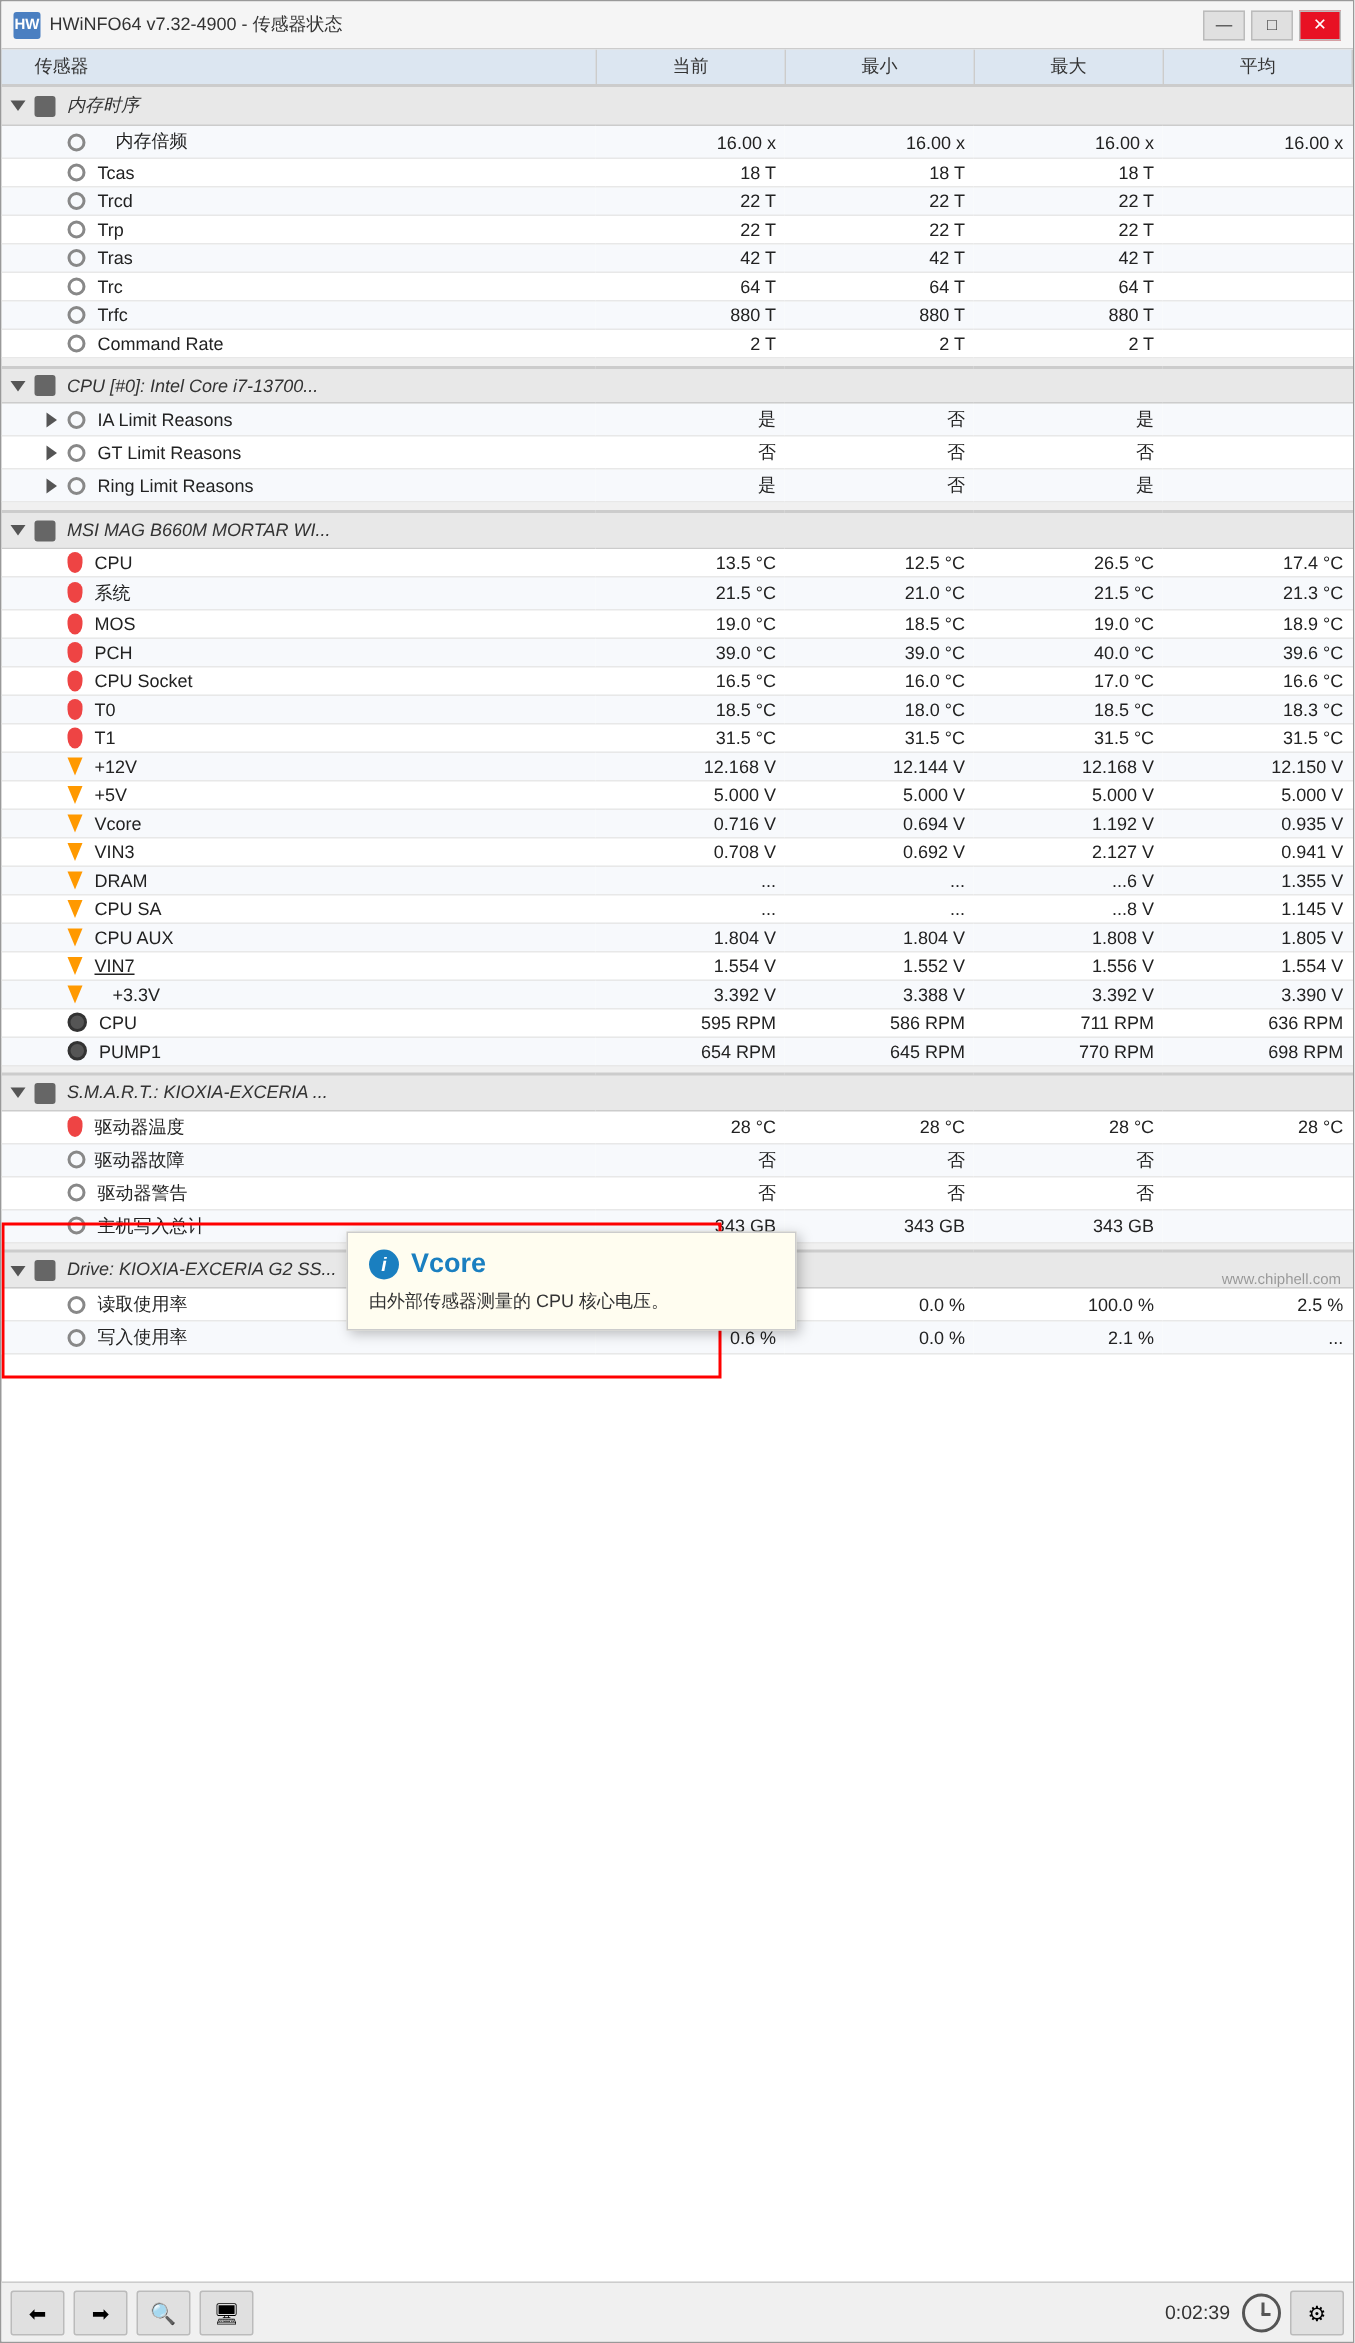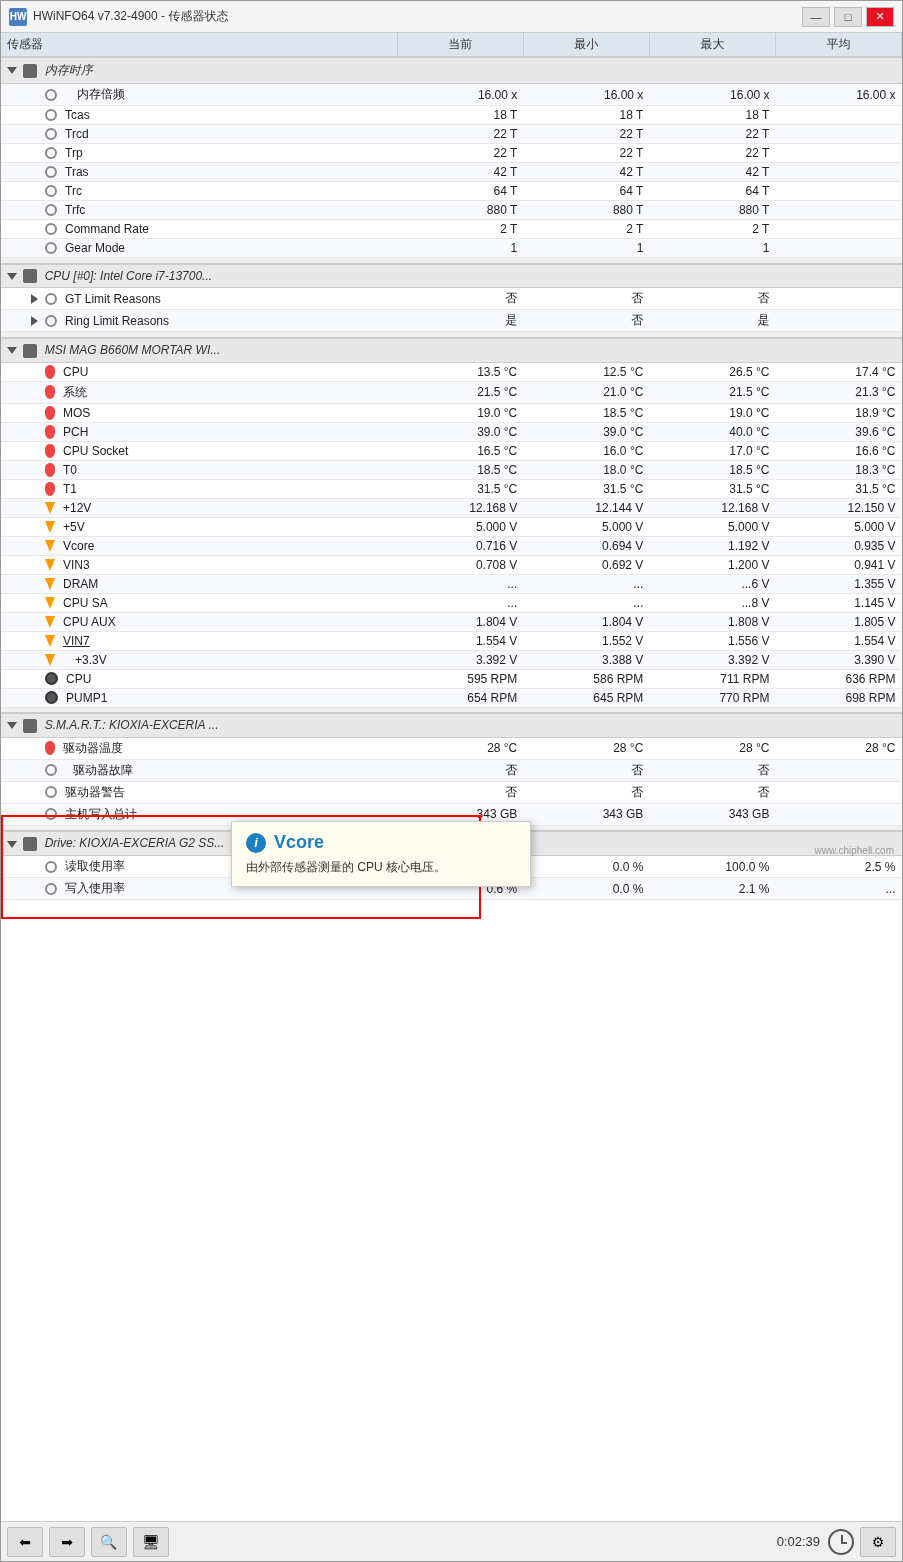--- a/index.html
+++ b/index.html
@@ -69,21 +69,21 @@
     .col-current { width: 14%; }
     .col-min { width: 14%; }
     .col-max { width: 14%; }
     .col-avg { width: 14%; }
 
     
     .header-row th {
       background: #dce6f1;
       border-bottom: 1px solid #aaa;
       border-right: 1px solid #ccc;
-      padding: 3px 6px;
+      padding: 3px 22px;
       text-align: center;
       font-weight: normal;
       color: #333;
       font-size: 12px;
       font-family: Liberation Mono, monospace;
     }
     .header-row th:first-child { text-align: left; }
 
     
     .group-row td {
@@ -383,48 +383,48 @@
           <span style="display:inline-block;width:10px;"></span>
           <span style="display:inline-block;width:12px;height:12px;border:2px solid #888;border-radius:50%;flex-shrink:0;"></span>
           <span style="margin-left:4px;">Command Rate</span>
         </div>
       </td>
       <td>2 T</td>
       <td>2 T</td>
       <td>2 T</td>
       <td></td>
     </tr>
-            <tr class="data-row">
-      <td>
-        <div class="sensor-name">
-          <span style="display:inline-block;width:10px;"></span>
-          <span style="display:inline-block;width:12px;height:12px;border:2px solid #888;border-radius:50%;flex-shrink:0;"></span>
-          <span style="margin-left:4px;">Gear Mode</span>
-        </div>
-      </td>
-      <td>1</td>
-      <td>1</td>
-      <td>1</td>
-      <td></td>
-    </tr>
             <tr class="spacer-row">
               <td colspan="5"></td>
             </tr>
             <tr class="group-row">
               <td colspan="5">
     <span class="triangle-down"></span>
     <span style="display:inline-block;width:14px;height:14px;background:#666;border-radius:2px;margin-right:4px;vertical-align:middle;"></span>
     <em>CPU [#0]: Intel Core i7-13700...</em>
   </td>
             </tr>
             <tr class="data-row">
       <td>
         <div class="sensor-name">
           <span class="triangle-right"></span>
           <span style="display:inline-block;width:12px;height:12px;border:2px solid #888;border-radius:50%;flex-shrink:0;"></span>
+          <span style="margin-left:4px;">IA Limit Reasons</span>
+        </div>
+      </td>
+      <td>是</td>
+      <td>否</td>
+      <td>是</td>
+      <td></td>
+    </tr>
+            <tr class="data-row">
+      <td>
+        <div class="sensor-name">
+          <span class="triangle-right"></span>
+          <span style="display:inline-block;width:12px;height:12px;border:2px solid #888;border-radius:50%;flex-shrink:0;"></span>
           <span style="margin-left:4px;">GT Limit Reasons</span>
         </div>
       </td>
       <td>否</td>
       <td>否</td>
       <td>否</td>
       <td></td>
     </tr>
             <tr class="data-row">
       <td>
@@ -582,21 +582,21 @@
             <tr class="data-row">
       <td>
         <div class="sensor-name">
           <span style="display:inline-block;width:10px;"></span>
           <span style="display:inline-block;width:0;height:0;border-left:5px solid transparent;border-right:5px solid transparent;border-top:12px solid #f90;flex-shrink:0;"></span>
           <span style="margin-left:4px;">VIN3</span>
         </div>
       </td>
       <td>0.708 V</td>
       <td>0.692 V</td>
-      <td>1.200 V</td>
+      <td>2.127 V</td>
       <td>0.941 V</td>
     </tr>
             <tr class="data-row">
       <td>
         <div class="sensor-name">
           <span style="display:inline-block;width:10px;"></span>
           <span style="display:inline-block;width:0;height:0;border-left:5px solid transparent;border-right:5px solid transparent;border-top:12px solid #f90;flex-shrink:0;"></span>
           <span style="margin-left:4px;">DRAM</span>
         </div>
       </td>
@@ -704,21 +704,21 @@
       <td>28 °C</td>
       <td>28 °C</td>
       <td>28 °C</td>
       <td>28 °C</td>
     </tr>
             <tr class="data-row">
       <td>
         <div class="sensor-name">
           <span style="display:inline-block;width:10px;"></span>
           <span style="display:inline-block;width:12px;height:12px;border:2px solid #888;border-radius:50%;flex-shrink:0;"></span>
-          <span style="margin-left:12px;">驱动器故障</span>
+          <span style="margin-left:2px;">驱动器故障</span>
         </div>
       </td>
       <td>否</td>
       <td>否</td>
       <td>否</td>
       <td></td>
     </tr>
             <tr class="data-row">
       <td>
         <div class="sensor-name">

